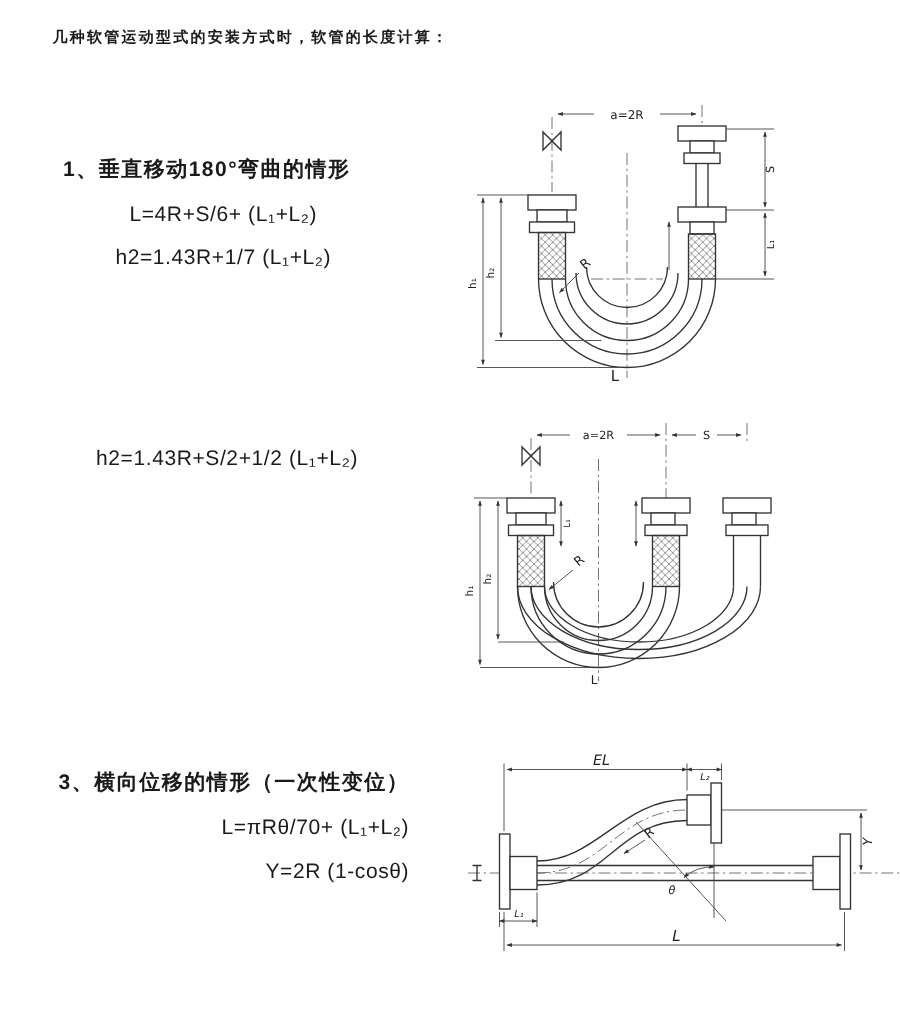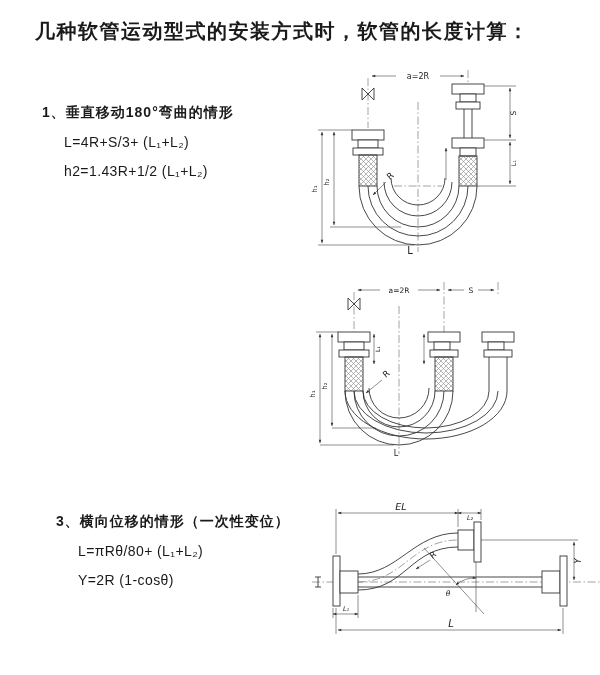--- a/index.html
+++ b/index.html
@@ -3,26 +3,26 @@
 <meta charset="utf-8">
 <style>
   html,body{margin:0;padding:0;}
   body{
     width:600px;height:675px;position:relative;background:#ffffff;
     font-family:"Liberation Sans","DejaVu Sans",sans-serif;color:#1a1a1a;
     overflow:hidden;
   }
   .page-title{
     position:absolute;left:35px;top:18px;
-    font-size:20px;font-weight:bold;letter-spacing:1.5px;
+    font-size:10px;font-weight:bold;letter-spacing:1.5px;
   }
   .section-text{position:absolute;}
-  .sec1{left:42px;top:104px;}
+  .sec1{left:42px;top:104px;text-align:center;}
   .sec2{left:42px;top:297px;}
-  .sec3{left:56px;top:513px;}
+  .sec3{left:39px;top:513px;text-align:right;}
   .heading{font-size:14px;font-weight:bold;letter-spacing:1px;margin:0 0 12px 0;}
   .formula{font-size:14px;font-weight:500;letter-spacing:.4px;margin:0 0 13px 22px;white-space:pre;}
   .diagram{position:absolute;}
   .d1{left:306px;top:64px;}
   .d2{left:306px;top:276px;}
   .d3{left:306px;top:500px;font-style:italic;}
   svg{display:block;font-family:"DejaVu Sans","Liberation Sans",sans-serif;}
   svg text{fill:#222;}
   .obj{stroke:#333;stroke-width:.9;fill:none;}
   .objf{stroke:#333;stroke-width:.9;fill:#fff;}
@@ -30,22 +30,22 @@
   .cl{stroke:#555;stroke-width:.55;fill:none;stroke-dasharray:8 2.5 1.5 2.5;}
   .braid{stroke:#333;stroke-width:.9;}
 </style>
 </head>
 <body>
 
 <div class="page-title">几种软管运动型式的安装方式时，软管的长度计算：</div>
 
 <div class="section-text sec1">
   <div class="heading">1、垂直移动180°弯曲的情形</div>
-  <div class="formula">L=4R+S/3+ (L₁+L₂)</div>
-  <div class="formula">h2=1.43R+1/2 (L₁+L₂)</div>
+  <div class="formula">L=4R+S/6+ (L₁+L₂)</div>
+  <div class="formula">h2=1.43R+1/7 (L₁+L₂)</div>
 </div>
 
 <div class="diagram d1">
 <svg width="280" height="192" viewBox="0 0 280 192">
   <defs>
     <marker id="arr" viewBox="0 0 10 10" refX="9" refY="5" markerWidth="9" markerHeight="6" orient="auto-start-reverse">
       <path d="M0,1.5 L10,5 L0,8.5 z" fill="#333"></path>
     </marker>
     <pattern id="hatch" width="5" height="5" patternUnits="userSpaceOnUse">
       <path d="M0,0 L5,5 M5,0 L0,5" stroke="#888" stroke-width="0.6"></path>
@@ -103,20 +103,21 @@
   <text transform="rotate(-90 23 118)" x="23" y="118" text-anchor="middle" font-size="7">h₂</text>
 
   <line class="dim" x1="80" y1="118" x2="67" y2="131" marker-end="url(#arr)"></line>
   <text transform="rotate(-40 86 114)" x="86" y="114" text-anchor="middle" font-size="8.5">R</text>
 
   <text x="104" y="190" text-anchor="middle" font-size="10">L</text>
 </svg>
 </div>
 
 <div class="section-text sec2">
+  <div class="formula">h2=1.43R+S/2+1/2 (L₁+L₂)</div>
 </div>
 
 <div class="diagram d2">
 <svg width="280" height="184" viewBox="0 0 280 184">
 
   <path class="cl" d="M48,16 V56"></path>
   <path class="cl" d="M138,6 V56"></path>
   <path class="cl" d="M192,6 V18"></path>
   <path class="cl" d="M93,30 V178"></path>
 
@@ -172,21 +173,21 @@
 
   <line class="dim" x1="76" y1="104" x2="60" y2="117" marker-end="url(#arr)"></line>
   <text transform="rotate(-40 82 100)" x="82" y="100" text-anchor="middle" font-size="8.5">R</text>
 
   <text x="90" y="180" text-anchor="middle" font-size="8">L</text>
 </svg>
 </div>
 
 <div class="section-text sec3">
   <div class="heading">3、横向位移的情形（一次性变位）</div>
-  <div class="formula">L=πRθ/80+ (L₁+L₂)</div>
+  <div class="formula">L=πRθ/70+ (L₁+L₂)</div>
   <div class="formula">Y=2R (1-cosθ)</div>
 </div>
 
 <div class="diagram d3">
 <svg width="302" height="144" viewBox="0 0 302 144">
 
   <path class="cl" d="M6,82 H296"></path>
   <path class="obj" d="M9,77 H15 M12,77 V87 M9,87 H15"></path>
 
   <g>

